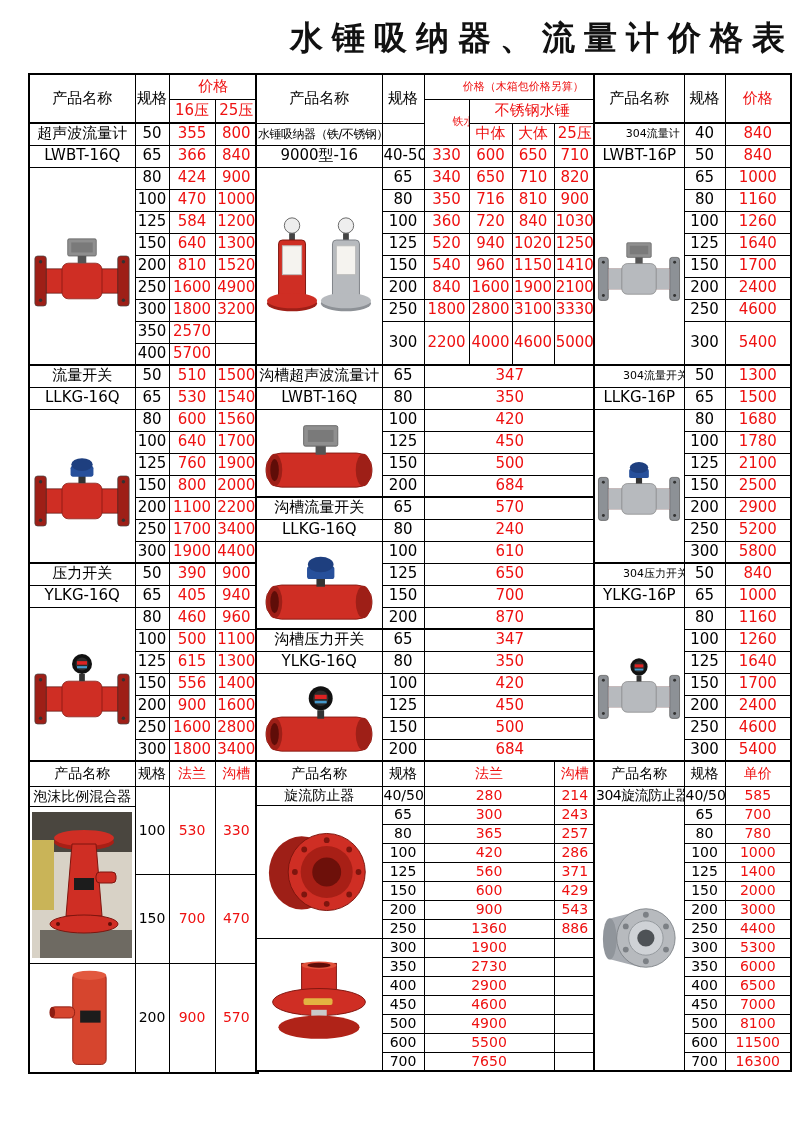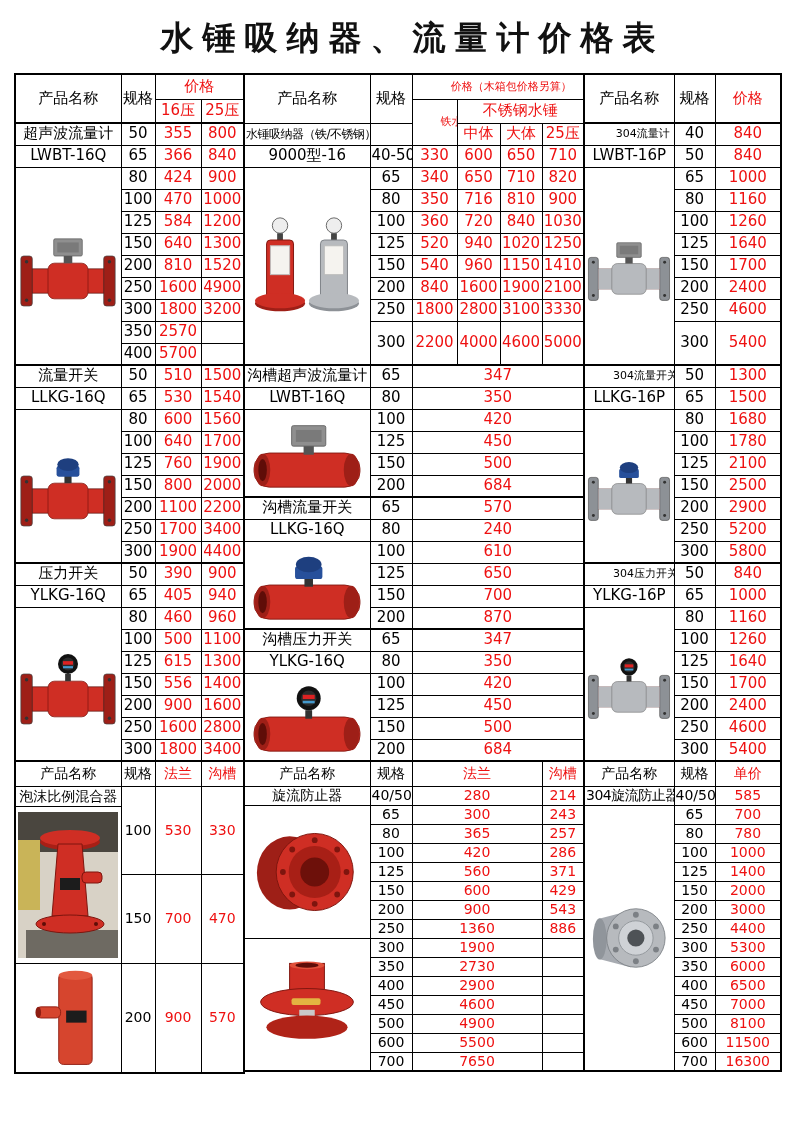--- a/index.html
+++ b/index.html
@@ -1,20 +1,20 @@
 <!DOCTYPE html>
 <html><head>
 <meta charset="utf-8">
 <style>
   :root{ --red:#ee1111; --ink:#000; }
   html,body{margin:0;padding:0;background:#fff;}
   body{width:794px;height:1123px;font-family:"DejaVu Sans","Liberation Sans",sans-serif;color:var(--ink);}
   .page{position:relative;width:794px;height:1123px;overflow:hidden;}
-  .title{margin:16px 0 12px 0;text-align:center;font-size:33px;font-weight:bold;letter-spacing:9px;color:#111;white-space:nowrap;padding-left:31px;}
-  .sheet{display:flex;align-items:flex-start;margin:0 14px;justify-content:space-between;}
+  .title{margin:16px 0 12px 0;text-align:right;font-size:33px;font-weight:bold;letter-spacing:9px;color:#111;white-space:nowrap;padding-left:31px;}
+  .sheet{display:flex;align-items:flex-start;margin:0 28px;justify-content:space-between;}
   .col{flex:none;}
   .colL{width:229px;}
   .colM{width:340px;margin-left:-2px;}
   .colR{width:197px;margin-left:-2px;}
   table{border-collapse:collapse;table-layout:fixed;width:100%;background:#fff;}
   .block{border:2px solid #000;}
   .block + .block{margin-top:-2px;}
   td,th{border:1px solid #000;padding:0 1px;text-align:center;vertical-align:middle;font-size:15px;font-weight:normal;line-height:1.05;overflow:hidden;white-space:nowrap;}
   th{font-size:15px;}
   .red{color:var(--red);}

